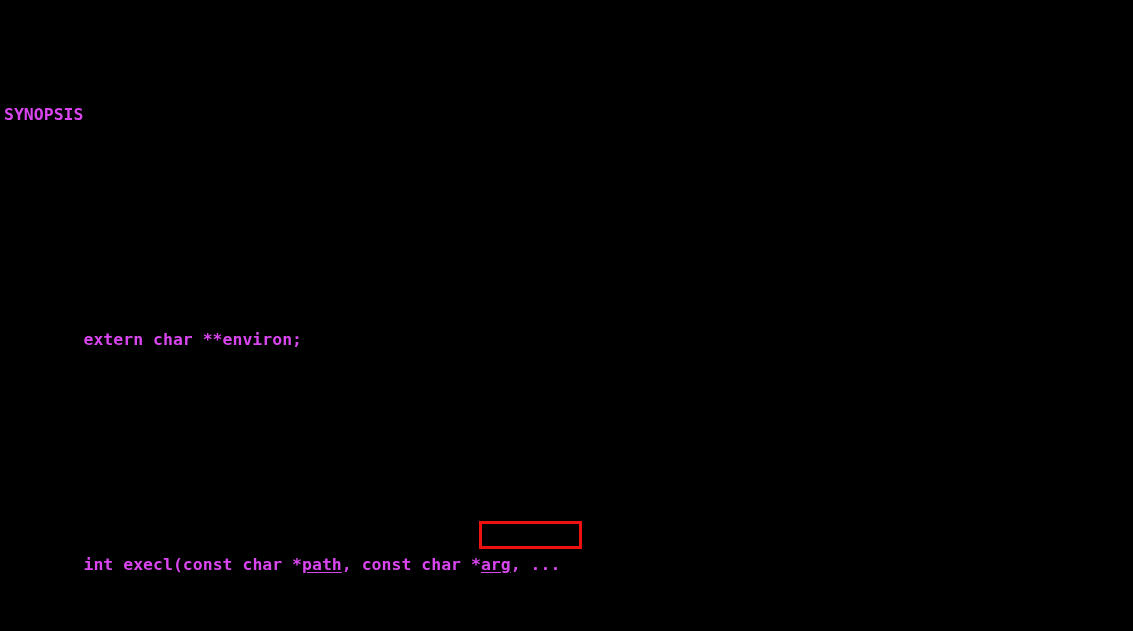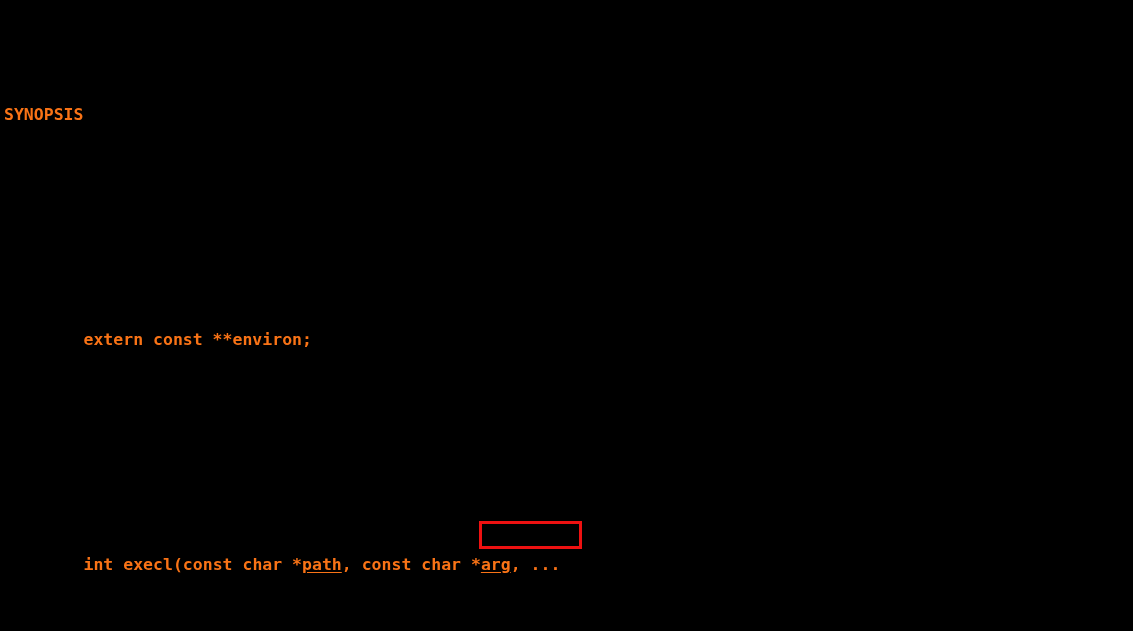--- a/index.html
+++ b/index.html
@@ -10,21 +10,21 @@
     width: 1133px;
     height: 631px;
     overflow: hidden;
   }
 
   #terminal {
     position: relative;
     width: 1133px;
     height: 631px;
     background: #000000;
-    color: #f97316;
+    color: #d946ef;
     font-family: "DejaVu Sans Mono", "Liberation Mono", monospace;
     font-size: 16.5px;
     line-height: 25px;
     letter-spacing: 0px;
     -webkit-font-smoothing: none;
   }
 
   .lines {
     position: absolute;
     left: 4px;
@@ -59,21 +59,21 @@
 <div id="terminal">
 
   <div class="lines">
 
     
     <div class="line"><span class="b">SYNOPSIS</span></div>
 
 
     <div class="line"> </div>
 
-    <div class="line">        <span class="b">extern const **environ;</span></div>
+    <div class="line">        <span class="b">extern char **environ;</span></div>
 
     <div class="line"> </div>
 
     
     <div class="line">        <span class="b">int </span><span class="b">execl</span><span class="b">(const char *</span><span class="bu">path</span><span class="b">, const char *</span><span class="bu">arg</span><span class="b">, ...</span></div>
 
     
 
     
     

